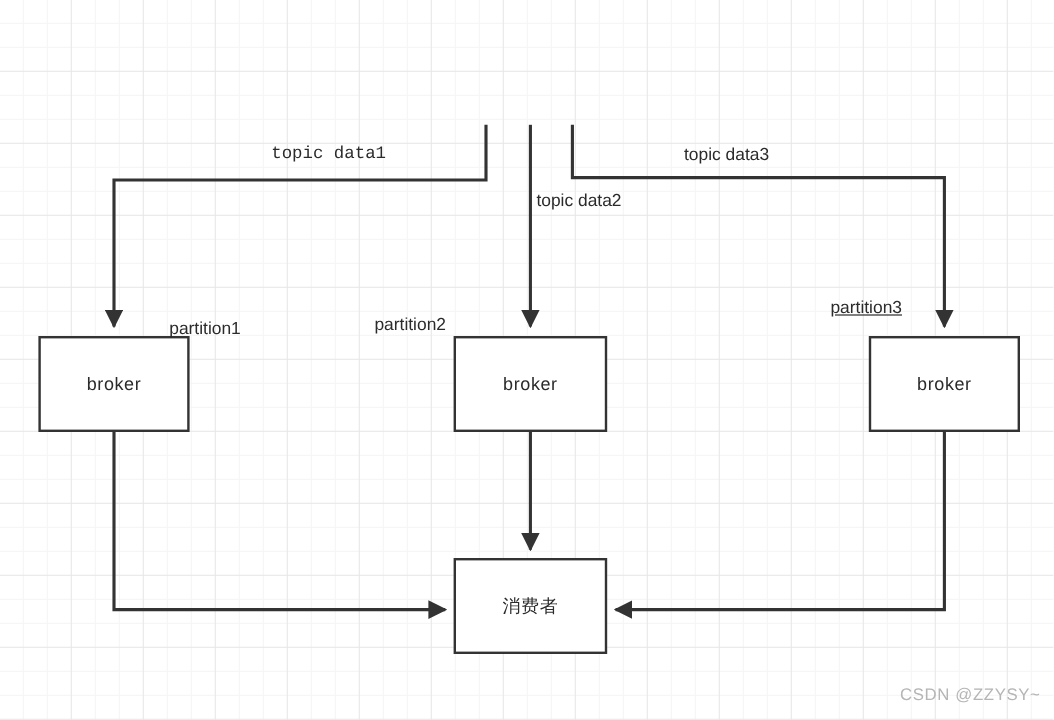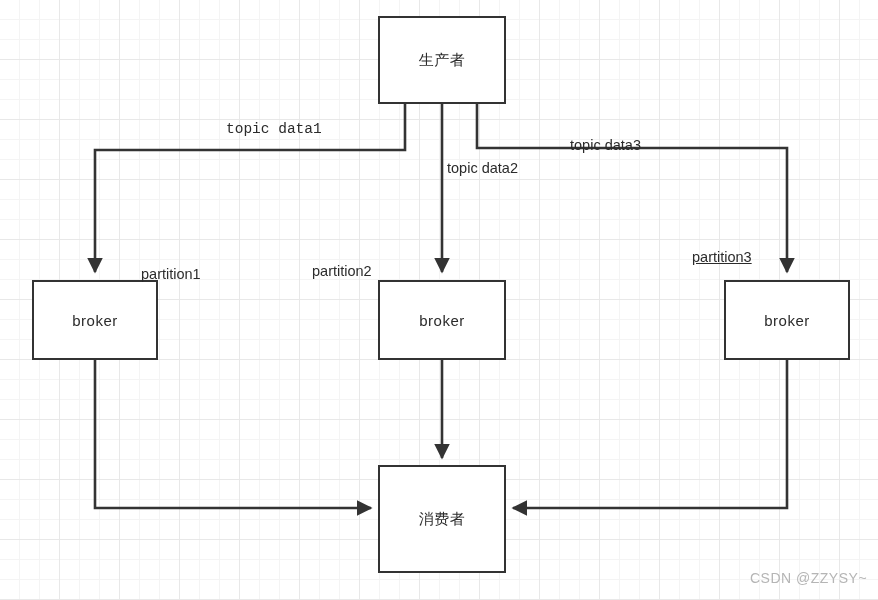--- a/index.html
+++ b/index.html
@@ -81,45 +81,42 @@
 
     <path d="M 477 104 L 477 148 L 787 148 L 787 272" fill="none" stroke="#333333" stroke-width="2.6" marker-end="url(#arrow)"></path>
 
     <path d="M 95 360 L 95 508 L 371 508" fill="none" stroke="#333333" stroke-width="2.6" marker-end="url(#arrow)"></path>
 
     <path d="M 442 360 L 442 458" fill="none" stroke="#333333" stroke-width="2.6" marker-end="url(#arrow)"></path>
 
     <path d="M 787 360 L 787 508 L 513 508" fill="none" stroke="#333333" stroke-width="2.6" marker-end="url(#arrow)"></path>
   </svg>
 
-  <div class="node" style="left:378px; top:16px; width:128px; height:88px;">
-    <span>生产者</span>
-  </div>
 
   <div class="node" style="left:32px; top:280px; width:126px; height:80px;">
     <span>broker</span>
   </div>
 
   <div class="node" style="left:378px; top:280px; width:128px; height:80px;">
     <span>broker</span>
   </div>
 
   <div class="node" style="left:724px; top:280px; width:126px; height:80px;">
     <span>broker</span>
   </div>
 
-  <div class="node" style="left:378px; top:465px; width:128px; height:108px;">
+  <div class="node" style="left:378px; top:465px; width:128px; height:80px;">
     <span>消费者</span>
   </div>
 
   <div class="edge-label" style="left:226px; top:121px;font-family:Liberation Mono, monospace;">topic data1</div>
 
   <div class="edge-label" style="left:447px; top:160px;">topic data2</div>
 
-  <div class="edge-label" style="left:570px; top:121px;margin-top:16px;">topic data3</div>
+  <div class="edge-label" style="left:570px; top:121px;">topic data3</div>
 
   <div class="edge-label" style="left:141px; top:266px;">partition1</div>
 
   <div class="edge-label" style="left:312px; top:263px;">partition2</div>
 
   <div class="edge-label" style="left:692px; top:249px;text-decoration:underline;">partition3</div>
 
 
   <div class="watermark" style="left:750px; top:570px;">CSDN @ZZYSY~</div>
 

